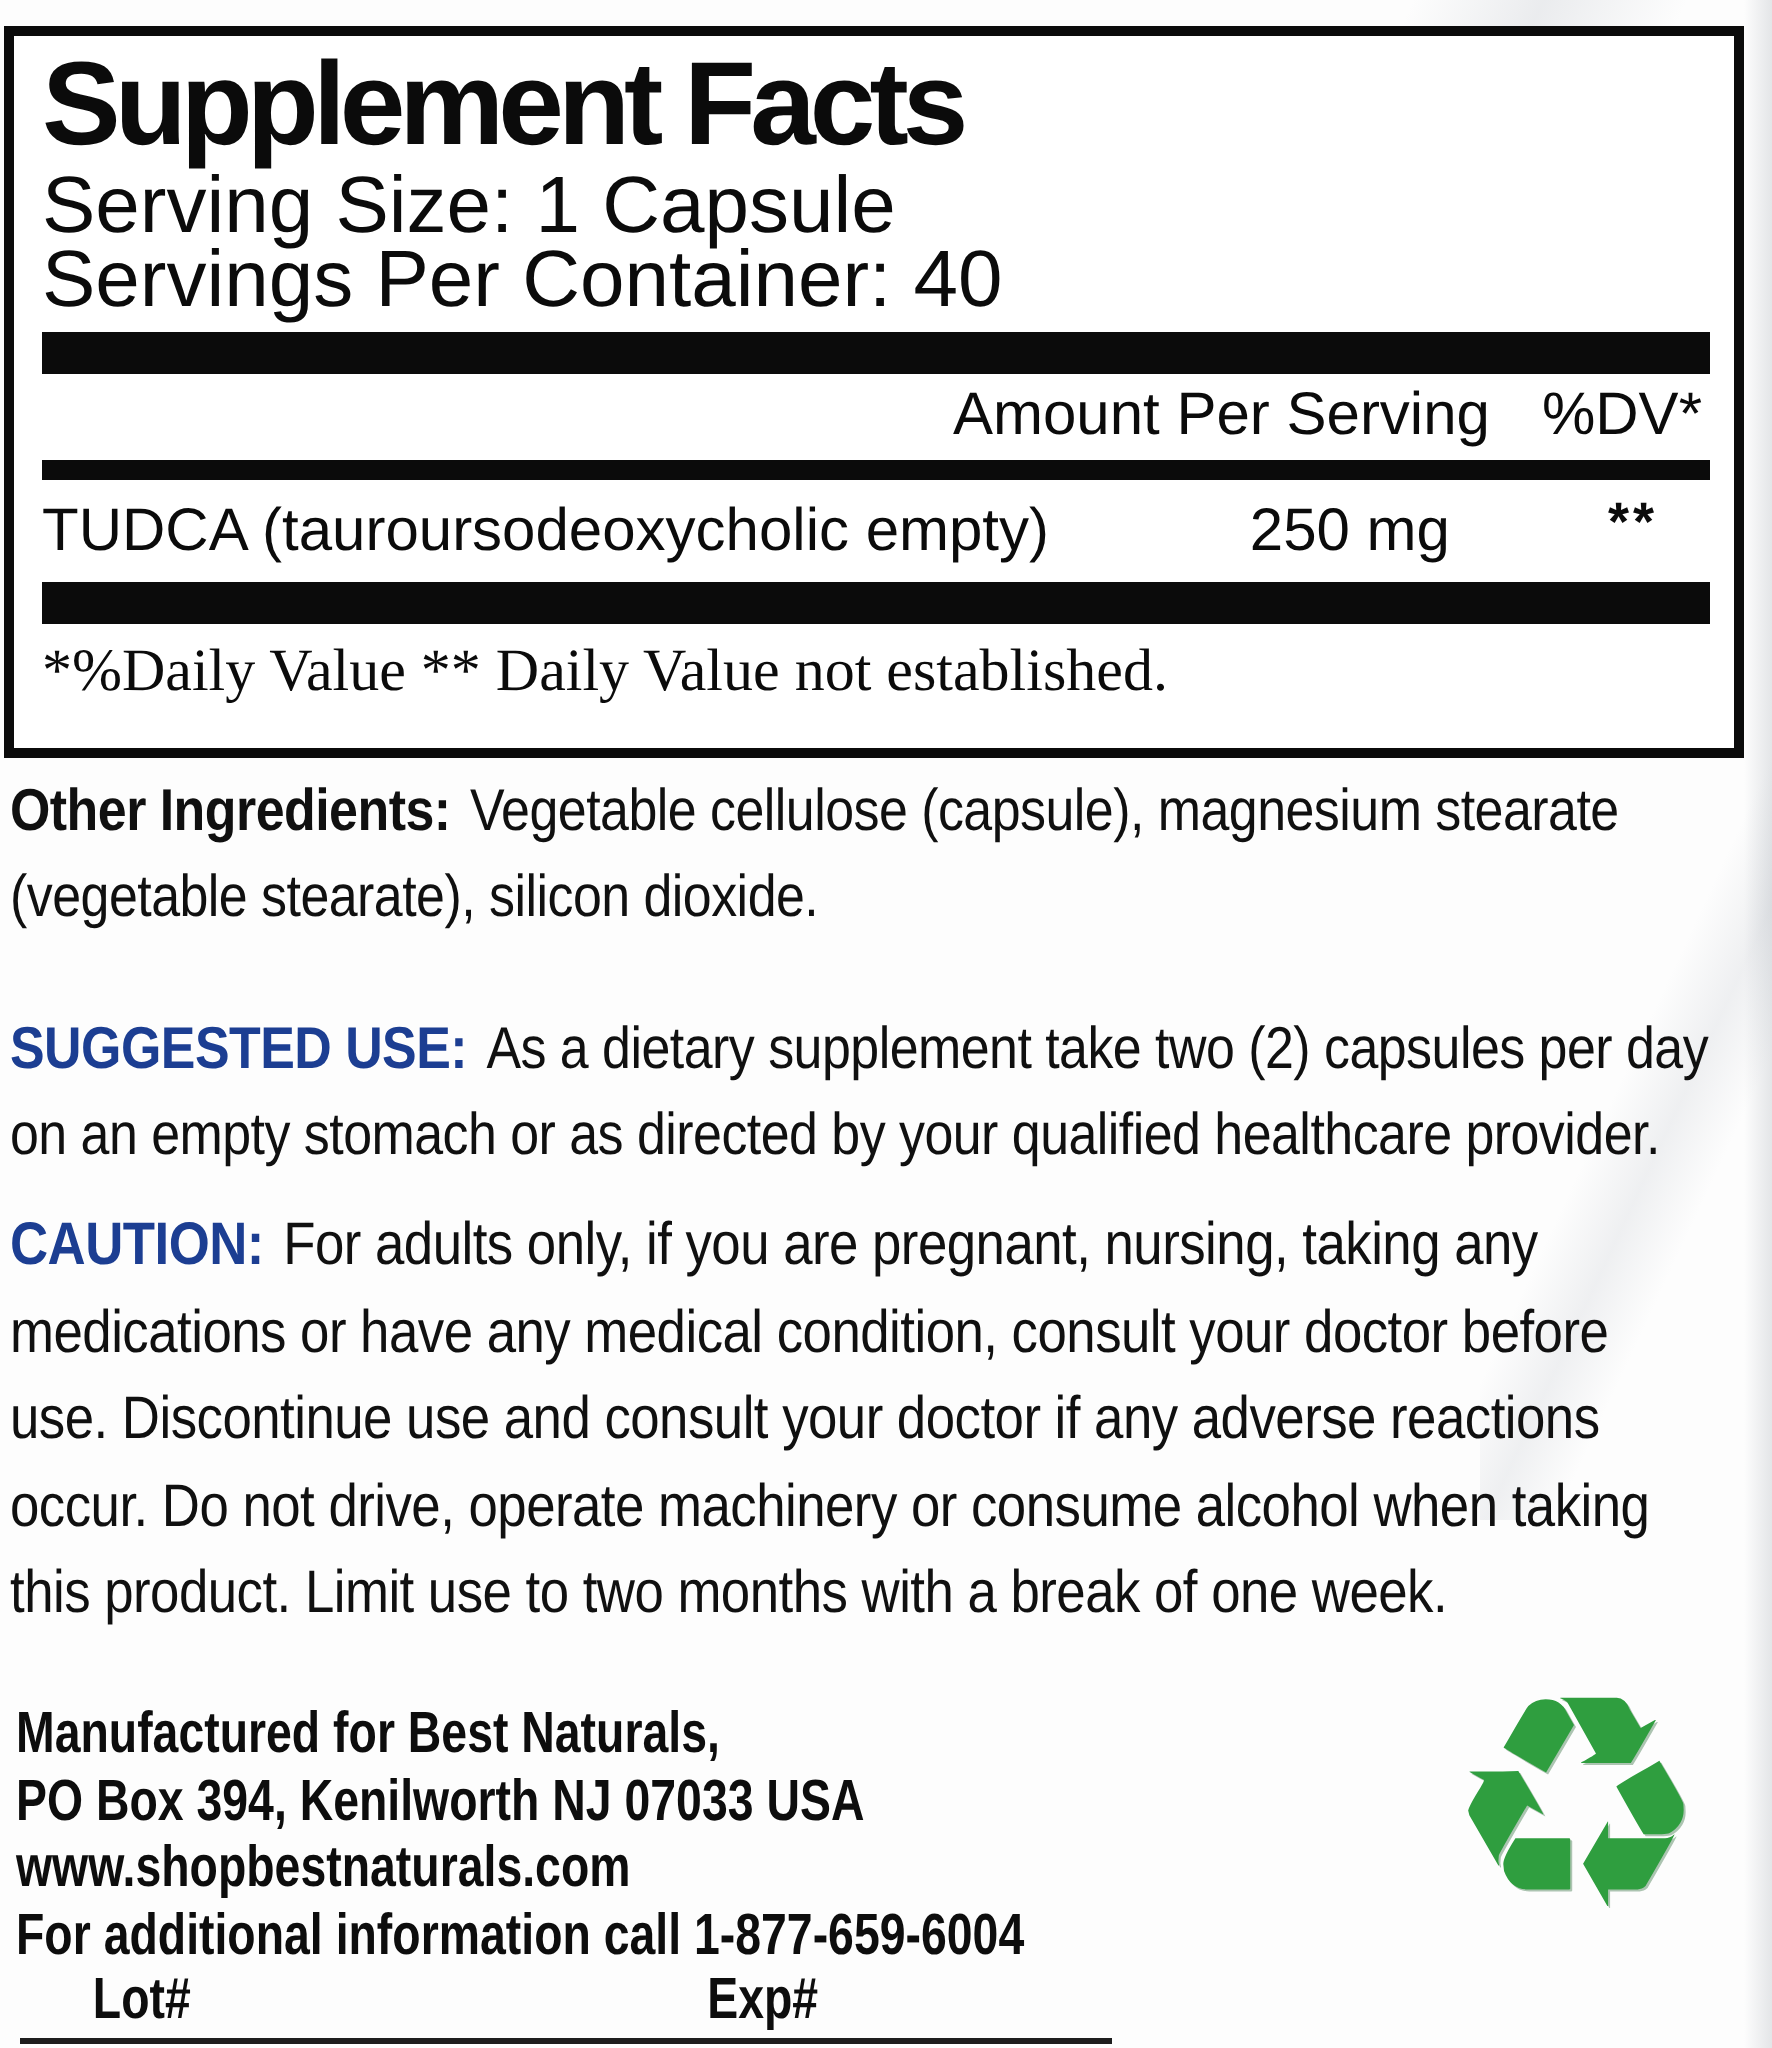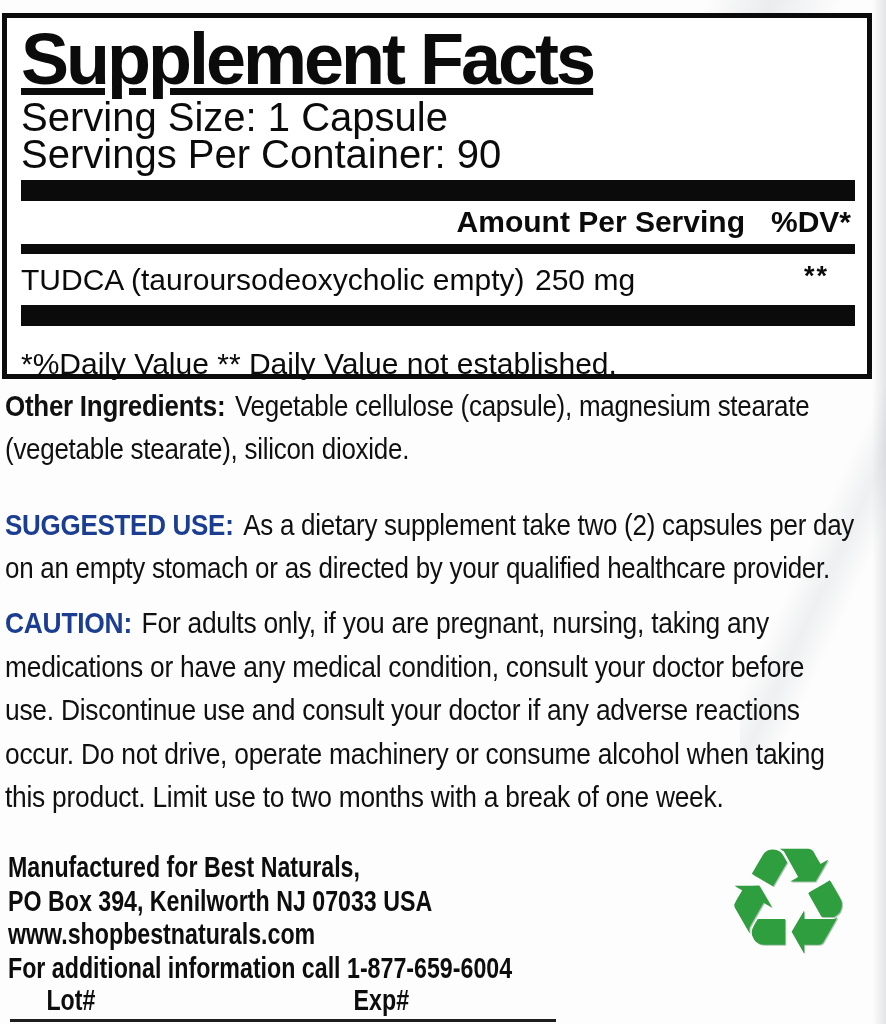--- a/index.html
+++ b/index.html
@@ -32,41 +32,40 @@
     background: linear-gradient(to right, rgba(255,255,255,0), rgba(168,174,182,0.30));
   }
 
   
   .panel {
     position: absolute; left: 2px; top: 13px; width: 870px; height: 366px;
     background: #ffffff; border: 5px solid var(--ink);
     padding: 4px 12px 0 14px;
   }
   .panel-title {
-    font-weight: 700; font-size: 72px; letter-spacing: -3px;
+    font-weight: 700; font-size: 59px; letter-spacing: -3px;
     line-height: 1.04; white-space: nowrap; color: var(--ink);
     margin: 0 0 2px 0;
-    text-decoration: underline;
   }
   .serving-line { font-size: 40px; line-height: 37px; color: var(--ink); }
   .bar { background: var(--ink); }
   .bar-thick { height: 21px; margin-top: 7px; }
   .bar-thin  { height: 10px; }
   .cols-row {
     display: flex; justify-content: flex-end; align-items: baseline; gap: 26px;
-    font-weight: 700; font-size: 30px; padding: 4px 4px 5px 0; color: var(--ink);
+    font-weight: 400; font-size: 30px; padding: 4px 4px 5px 0; color: var(--ink);
   }
   .ing-row { display: flex; align-items: baseline; font-size: 30px; padding: 9px 0 8px; color: var(--ink); }
   .ing-name { flex: 1; white-space: nowrap; }
-  .ing-amount { width: 190px; text-align: left; white-space: nowrap; }
+  .ing-amount { width: 190px; text-align: right; white-space: nowrap; }
   .ing-dv {
     width: 130px; text-align: right; padding-right: 26px;
     font-weight: 700; letter-spacing: 2px; font-size: 27px; position: relative; top: -5px;
   }
-  .footnote { font-size: 30px; padding-top: 21px; color: var(--ink); white-space: nowrap; }
+  .footnote { font-size: 30px; padding-top: 7px; color: var(--ink); white-space: nowrap; font-family: Liberation Serif, serif; }
 
   
   .condense { transform: scaleX(0.88); transform-origin: 0 0; }
   .para { position: absolute; left: 5px; width: 986px; font-size: 29.5px; letter-spacing: -0.3px; }
   .para .line { white-space: nowrap; }
   .oi { top: 384px; line-height: 43px; }
   .su { top: 503px; line-height: 43px; }
   .ca { top: 601px; font-size: 30px; line-height: 43.6px; }
   .label-bold { font-weight: 700; margin-right: 11px; }
   .label-blue { font-weight: 700; color: var(--blue); margin-right: 11px; }
@@ -101,21 +100,21 @@
 
 <div class="root">
 
   <div class="streak-a"></div>
   <div class="streak-b"></div>
   <div class="edge-right"></div>
 
   <div class="panel">
     <div class="panel-title">Supplement Facts</div>
     <div class="serving-line">Serving Size: 1 Capsule</div>
-    <div class="serving-line">Servings Per Container: 90</div>
+    <div class="serving-line">Servings Per Container: 40</div>
 
     <div class="bar bar-thick"></div>
 
     <div class="cols-row">
       <span>Amount Per Serving</span>
       <span>%DV*</span>
     </div>
 
     <div class="bar bar-thin"></div>
 

